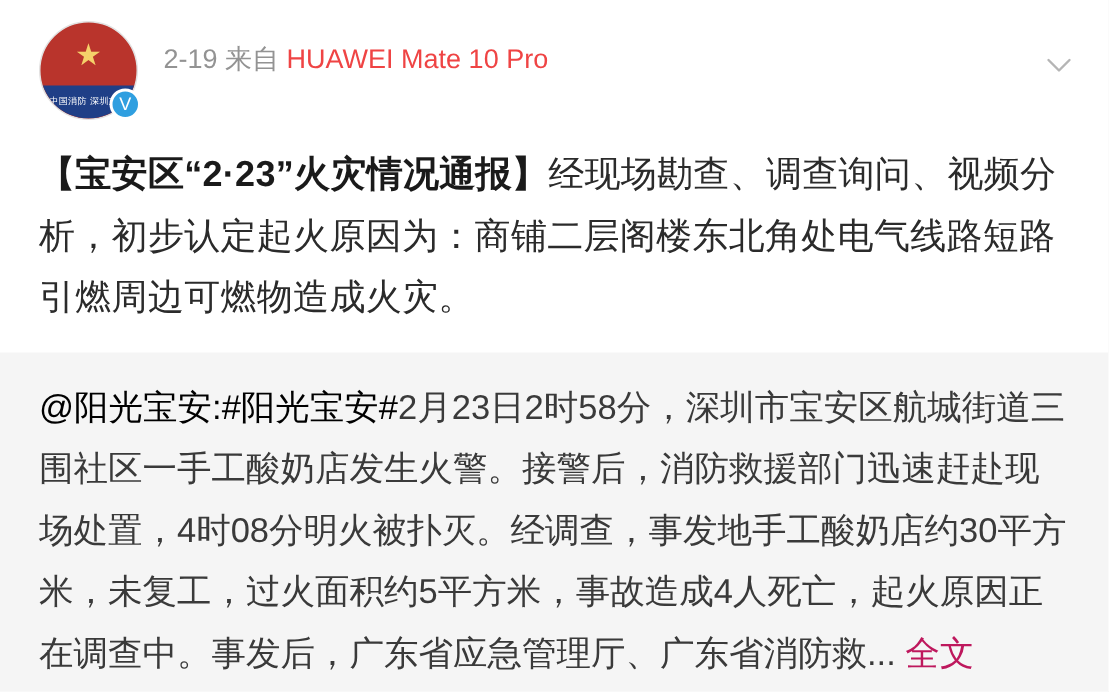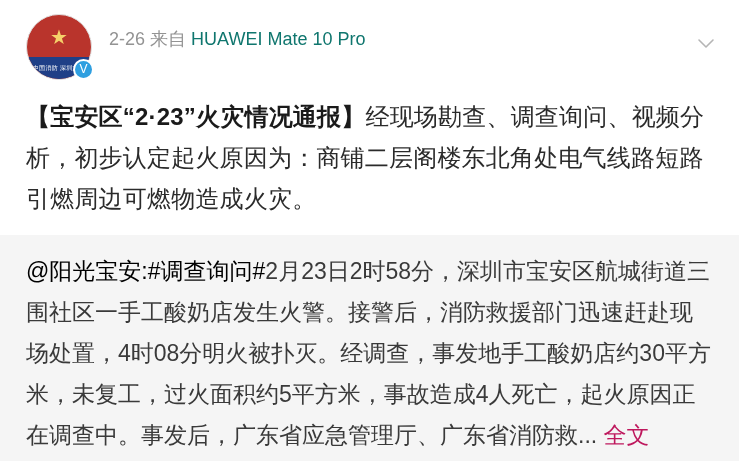--- a/index.html
+++ b/index.html
@@ -103,21 +103,21 @@
     font-weight: 400;
   }
   .subline {
     margin-top: 7px;
     font-size: 18px;
     color: #939393;
     line-height: 26px;
     white-space: nowrap;
   }
   .subline .source {
-    color: #0f766e;
+    color: #ef4444;
   }
 
   .chevron {
     flex: 0 0 auto;
     margin-top: 18px;
     margin-right: 4px;
     width: 22px;
     height: 22px;
     color: #b5b5b5;
   }
@@ -167,34 +167,34 @@
     <div class="avatar-wrap">
       <div class="avatar">
         <div class="emblem">★</div>
         <div class="band">中国消防 深圳支队</div>
       </div>
       <div class="verified">V</div>
     </div>
 
     <div class="meta">
       <div class="subline">
-        <span>2-26</span>
+        <span>2-19</span>
         <span>来自</span>
         <span class="source">HUAWEI Mate 10 Pro</span>
       </div>
     </div>
 
     <div class="chevron">
       <svg width="22" height="22" viewBox="0 0 22 22" aria-hidden="true">
         <path d="M4 8 L11 15 L18 8" fill="none" stroke="#b5b5b5" stroke-width="1.6" stroke-linecap="round" stroke-linejoin="round"></path>
       </svg>
     </div>
   </div>
 
   <div class="content">
     <span class="lead">【宝安区“2·23”火灾情况通报】</span><span>经现场勘查、调查询问、视频分析，初步认定起火原因为：商铺二层阁楼东北角处电气线路短路引燃周边可燃物造成火灾。</span>
   </div>
 
   <div class="quote">
-    <span class="at">@阳光宝安:</span><span class="topic">#调查询问#</span><span>2月23日2时58分，深圳市宝安区航城街道三围社区一手工酸奶店发生火警。接警后，消防救援部门迅速赶赴现场处置，4时08分明火被扑灭。经调查，事发地手工酸奶店约30平方米，未复工，过火面积约5平方米，事故造成4人死亡，起火原因正在调查中。事发后，广东省应急管理厅、广东省消防救...</span> <span class="more">全文</span>
+    <span class="at">@阳光宝安:</span><span class="topic">#阳光宝安#</span><span>2月23日2时58分，深圳市宝安区航城街道三围社区一手工酸奶店发生火警。接警后，消防救援部门迅速赶赴现场处置，4时08分明火被扑灭。经调查，事发地手工酸奶店约30平方米，未复工，过火面积约5平方米，事故造成4人死亡，起火原因正在调查中。事发后，广东省应急管理厅、广东省消防救...</span> <span class="more">全文</span>
   </div>
 
 </div>
 
 </body></html>

